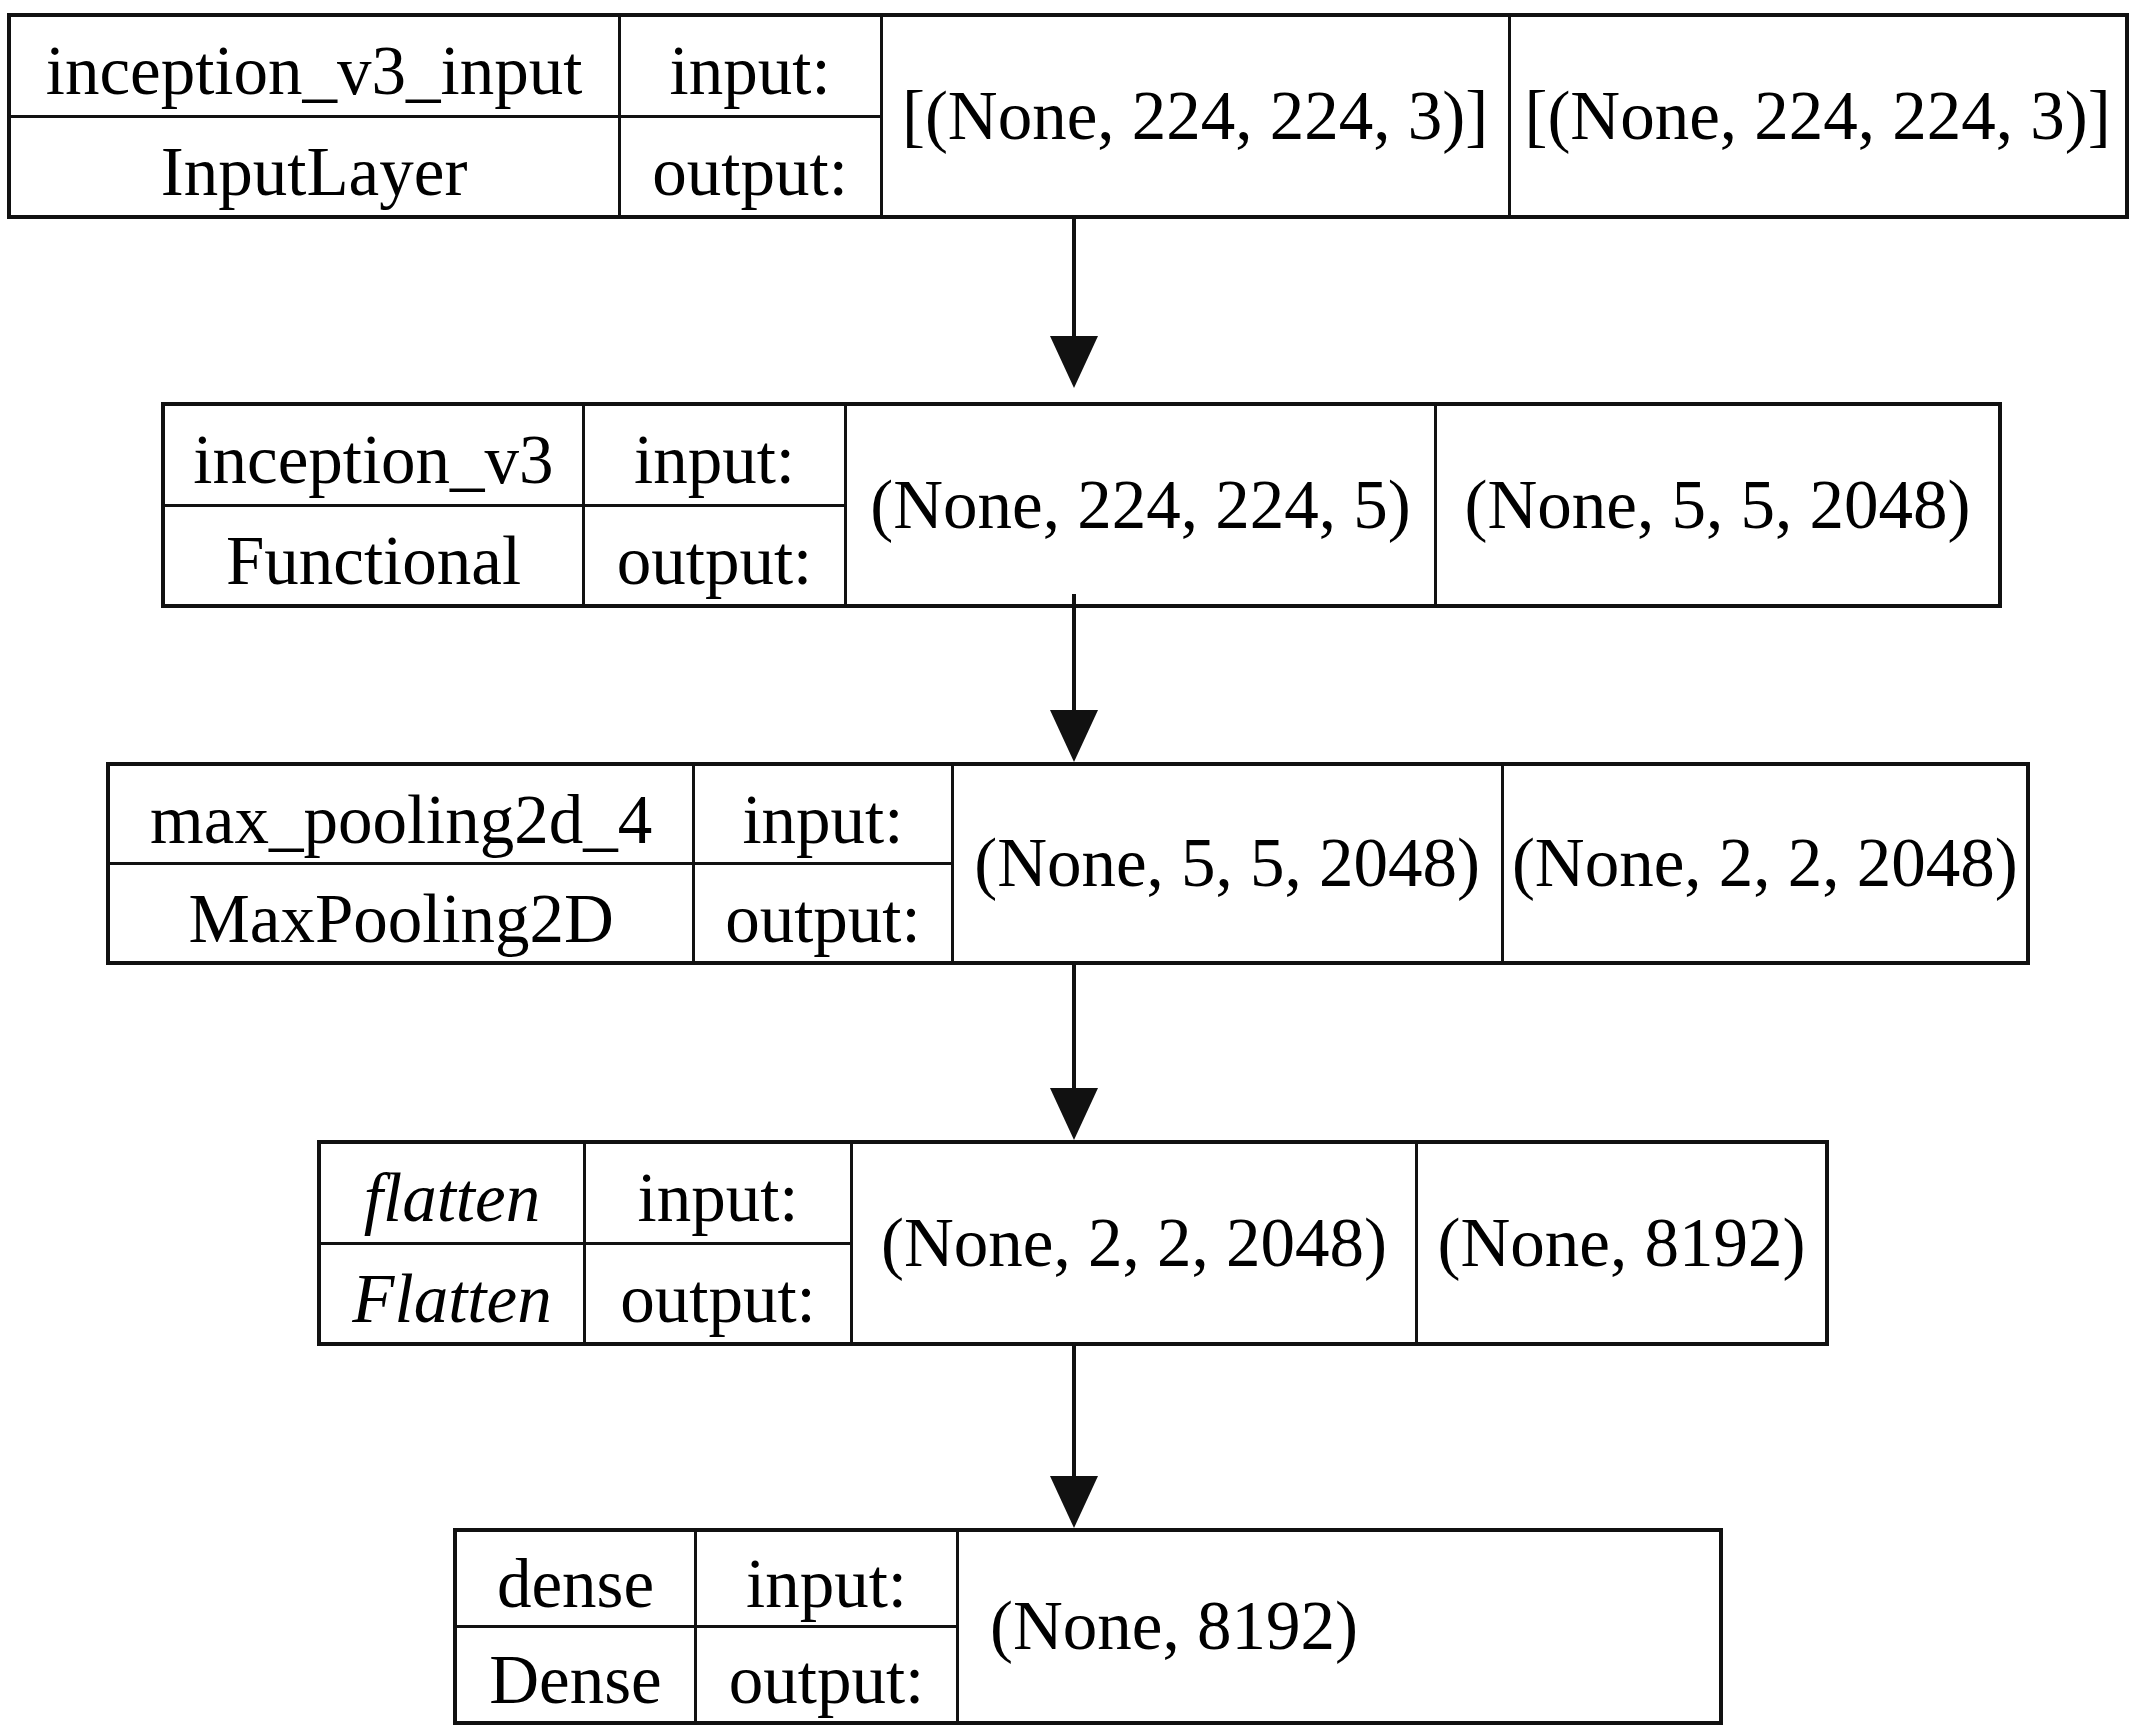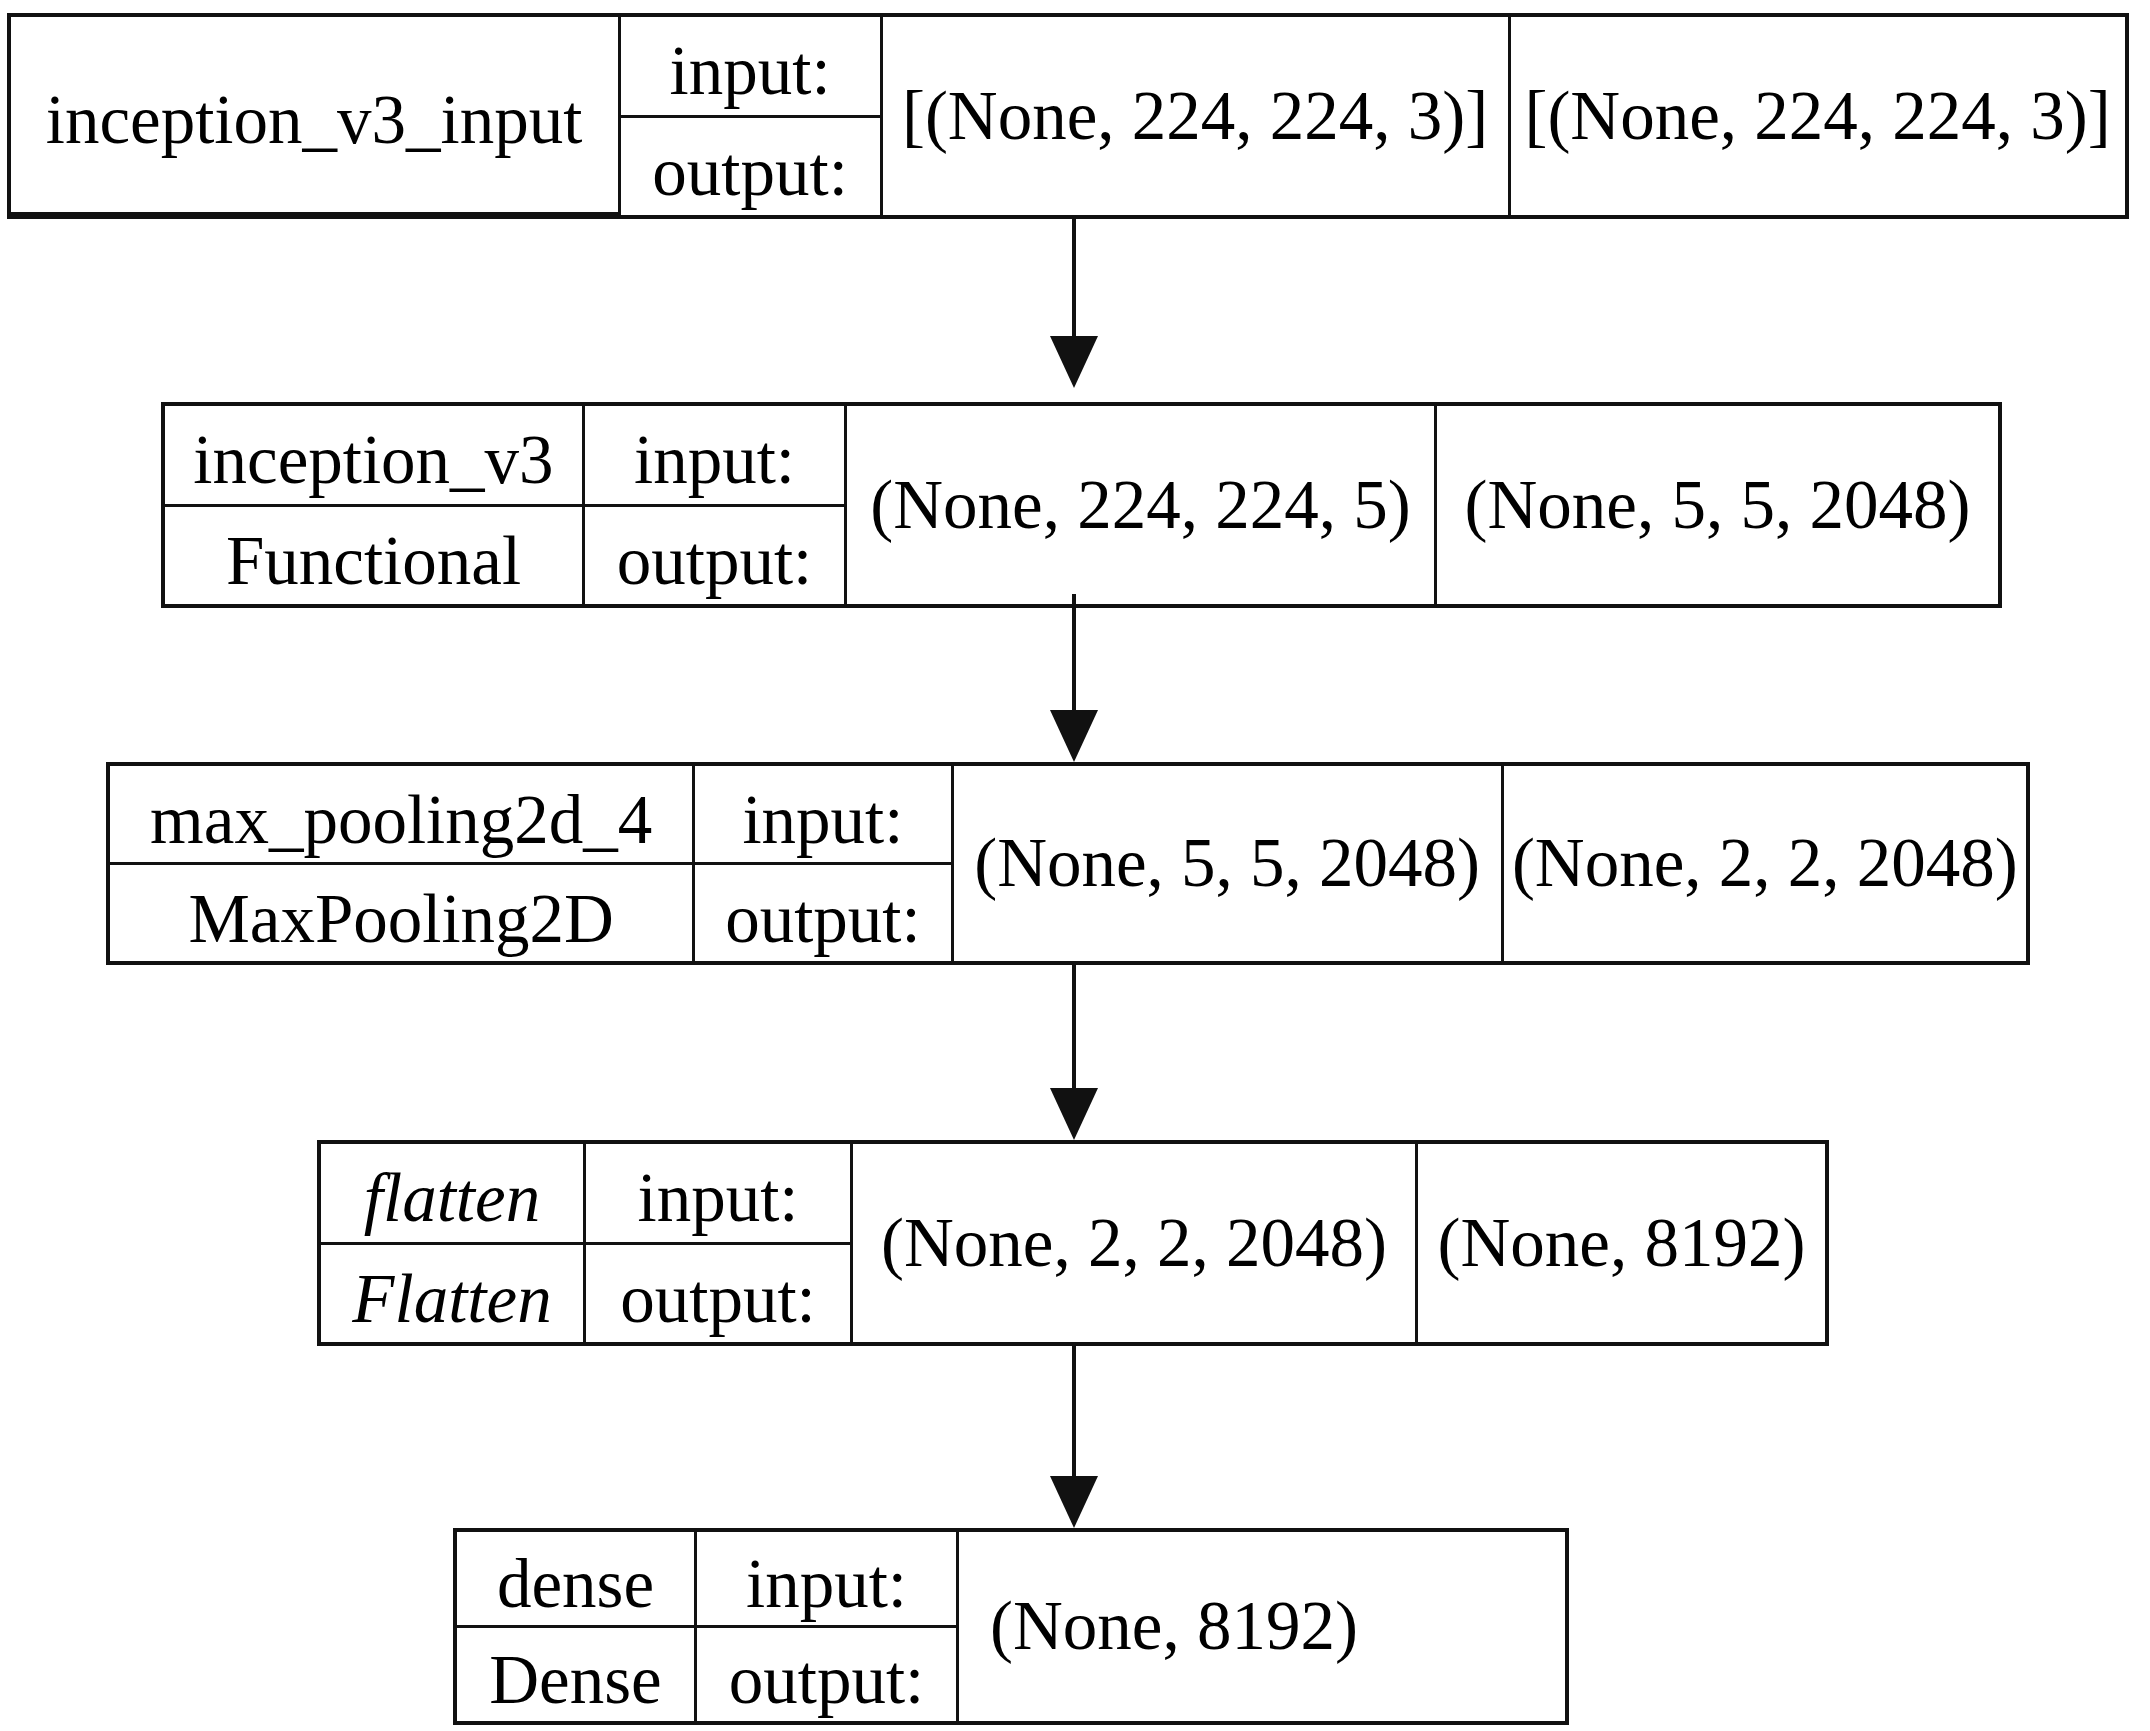--- a/index.html
+++ b/index.html
@@ -50,21 +50,21 @@
 
   .n1 { left: 161px; top: 402px;  width: 1841px; height: 206px; }
   .n1 .col1 { width: 417px; } .n1 .col2 { width: 262px; } .n1 .col3 { width: 590px; } .n1 .col4 { flex: 1; }
 
   .n2 { left: 106px; top: 762px;  width: 1924px; height: 203px; }
   .n2 .col1 { width: 591px; } .n2 .col2 { width: 262px; } .n2 .col3 { width: 558px; } .n2 .col4 { flex: 1; }
 
   .n3 { left: 317px; top: 1140px; width: 1512px; height: 206px; }
   .n3 .col1 { width: 262px; font-style: italic; } .n3 .col2 { width: 267px; } .n3 .col3 { width: 565px; } .n3 .col4 { flex: 1; }
 
-  .n4 { left: 453px; top: 1528px; width: 1116px; height: 197px; text-align: center; }
+  .n4 { left: 453px; top: 1528px; width: 1270px; height: 197px; text-align: center; }
   .n4 .col1 { width: 237px; } .n4 .col2 { width: 262px; } .n4 .col3 { width: 433px; } .n4 .col4 { flex: 1; }
 
   
   .edge-line {
     position: absolute;
     left: 1072px;
     width: 4.1px;
     background: #111111;
   }
   .edge-head {
@@ -81,20 +81,21 @@
   .e3l { top: 1346px; height: 130px; }  .e3h { top: 1476px; }
 </style>
 </head>
 <body>
 
 <div id="canvas">
 
   <div class="node n0">
     <div class="col col1 split">
       <div class="cell">inception_v3_input</div>
+      <div class="cell">InputLayer</div>
     </div>
     <div class="col col2 split">
       <div class="cell">input:</div>
       <div class="cell">output:</div>
     </div>
     <div class="col col3 span">[(None, 224, 224, 3)]</div>
     <div class="col col4 span">[(None, 224, 224, 3)]</div>
   </div>
 
   <div class="edge-line e0l"></div>

